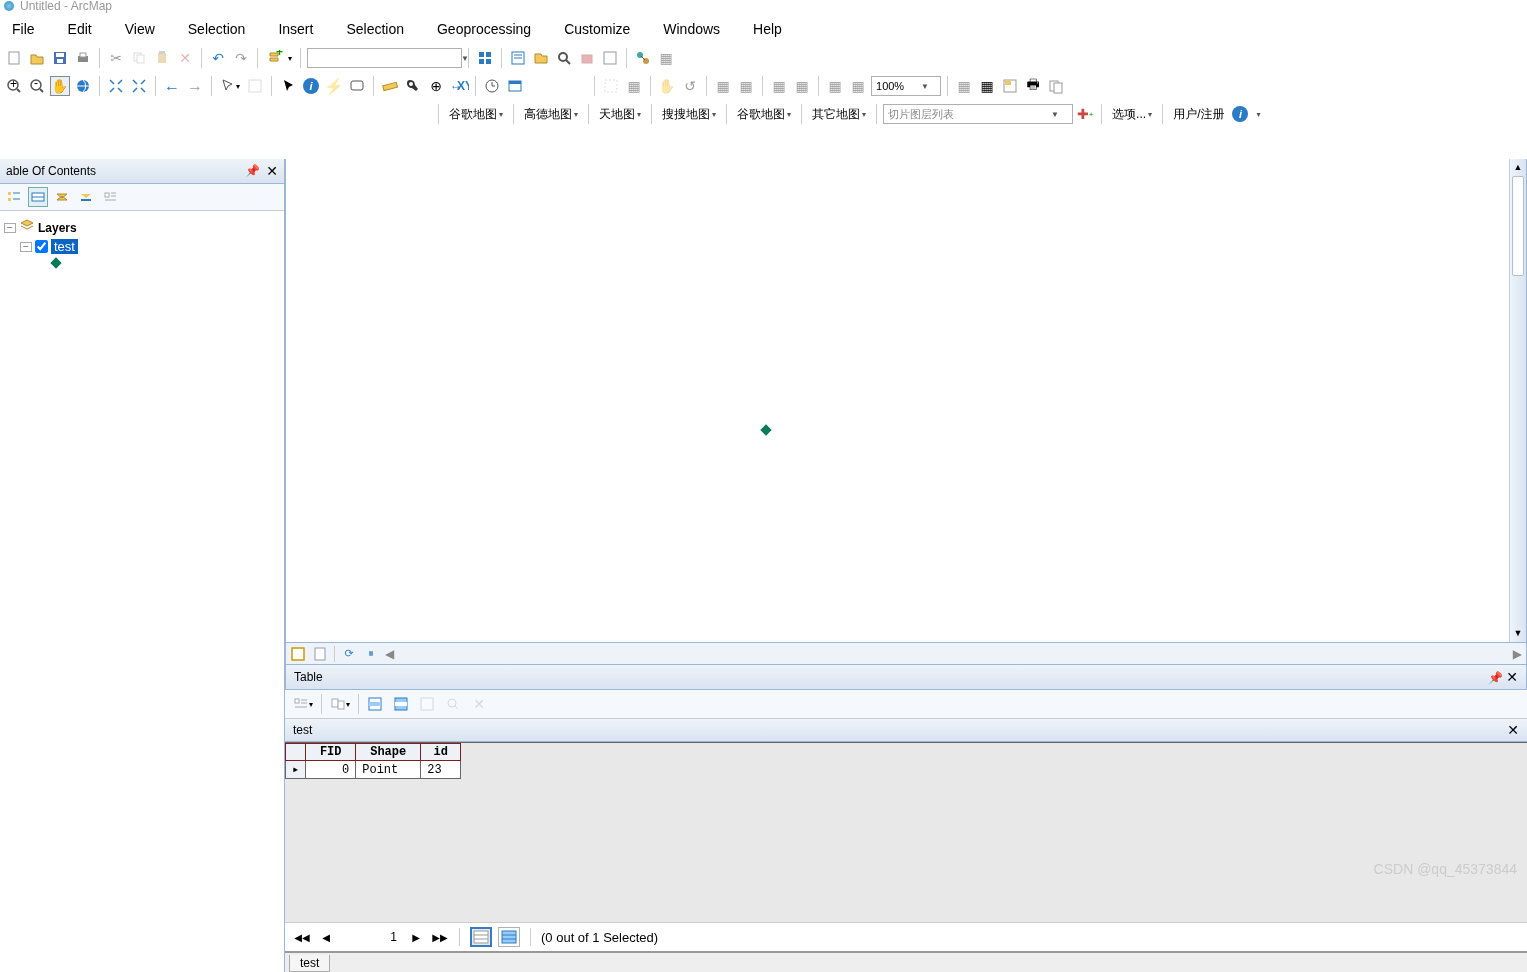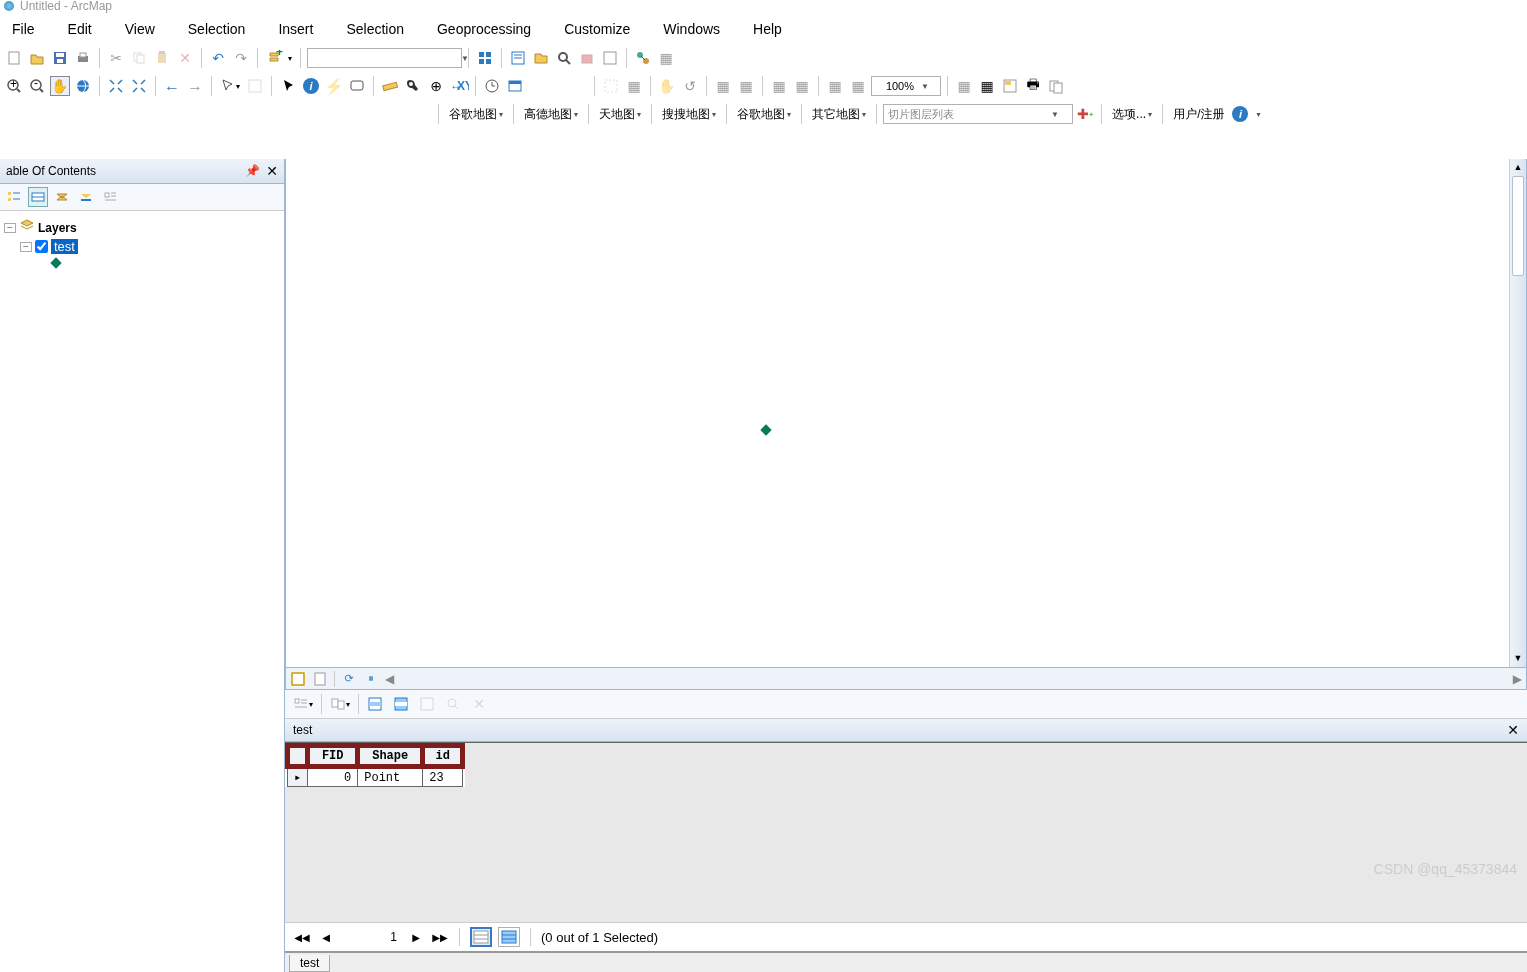--- a/index.html
+++ b/index.html
@@ -49,21 +49,21 @@
 .ss-sep { width:1px; height:16px; background:#ccc;}
 .ss-scroll-left { color:#888; font-size:12px;}
 .ss-scroll-right { margin-left:auto; color:#888; font-size:12px;}
 .table-panel { display:flex; flex-direction:column;}
 .table-header-bar { background: linear-gradient(#eef3f9,#d9e4f1); border:1px solid #9bb7d4; border-top:none; padding: 4px 8px; display:flex; align-items:center; justify-content:space-between; font-size:14px;}
 .table-toolbar { display:flex; padding:4px 6px; gap:6px; border-bottom:1px solid #ccc; background:#f5f8fc; align-items:center;}
 .table-toolbar .tsep { width:1px; height:20px; background:#ccc;}
 .tab-name-bar { background: linear-gradient(#eef3f9,#d9e4f1); border-bottom:1px solid #9bb7d4; padding: 3px 8px; display:flex; align-items:center; justify-content:space-between; font-size:13px;}
 .table-grid { flex:1; background:#e8e8e8; min-height:180px; position:relative; border-top:1px solid #666;}
 table.attr { border-collapse:collapse; background:#fff; margin:0;}
-table.attr th { border:5px solid #7f1d1d; padding:1px 6px; font-weight:bold; font-family: "Courier New", monospace; font-size:12px; background:#eef1f5; text-align:center;}
+table.attr th { border:1px solid #7f1d1d; padding:1px 6px; font-weight:bold; font-family: "Courier New", monospace; font-size:12px; background:#eef1f5; text-align:center;}
 table.attr td { border:1px solid #666; padding:1px 6px; font-family:"Courier New", monospace; font-size:12px; height:16px;}
 table.attr td.rowhead { background:#eef1f5; width:18px;}
 table.attr td.num { text-align:right;}
 table.attr th.rowhead { width:18px;}
 .table-footer { display:flex; align-items:center; padding:4px 8px; gap:6px; border-top:1px solid #ccc; background:#fff;}
 .nav-btn { width:18px; height:18px; display:flex; align-items:center; justify-content:center; font-size:10px;}
 .rec-input { width:60px; border:none; text-align:right; padding:0 4px; outline:1px solid transparent;}
 .view-toggle { width:22px; height:20px; border:1px solid #b0b0b0; display:flex; align-items:center; justify-content:center;}
 .view-toggle.active { border:2px solid #3a7ac4; background:#e0eeff;}
 .tf-sep { width:1px; height:18px; background:#ccc; margin:0 4px;}
@@ -312,21 +312,21 @@
   <div class="sep"></div>
   <div class="tb-btn disabled">▦</div>
   <div class="tb-btn disabled">▦</div>
   <div class="sep"></div>
   <div class="tb-btn disabled">▦</div>
   <div class="tb-btn disabled">▦</div>
   <div class="sep"></div>
   <div class="tb-btn disabled">▦</div>
   <div class="tb-btn disabled">▦</div>
   <div class="combo" style="width:70px;">
-    <input style="width: 46px; text-align: right;" value="100%">
+    <input style="width: 46px;" value="100%">
     <span class="arrow">▼</span>
   </div>
   <div class="sep"></div>
   <div class="tb-btn disabled">▦</div>
   <div class="tb-btn">▦</div>
   <div class="tb-btn">
       <svg class="icon">
         <rect x="2" y="2" width="12" height="12" fill="#fff" stroke="#999"></rect>
         <rect x="3" y="3" width="6" height="4" fill="#f3c95b"></rect>
       </svg>
@@ -481,20 +481,27 @@
           </svg>
         </div>
       <div class="ss-sep"></div>
       <div class="ss-btn" style="color:#2a7ac4;">⟳</div>
       <div class="ss-btn" style="color:#2a7ac4;">⏸</div>
       <div class="ss-scroll-left">◀</div>
       <div class="ss-scroll-right">▶</div>
     </div>
 
     <div class="table-panel">
+      <div class="table-header-bar">
+        <span>Table</span>
+        <span class="tools">
+          <span class="pin">📌</span>
+          <span class="close-x">✕</span>
+        </span>
+      </div>
       <div class="table-toolbar">
         <div class="tb-btn wide">
             <svg class="icon">
               <rect x="2" y="3" width="4" height="4" fill="#fff" stroke="#aaa"></rect>
               <line x1="8" y1="4" x2="14" y2="4" stroke="#aaa"></line>
               <line x1="8" y1="7" x2="14" y2="7" stroke="#aaa"></line>
               <line x1="2" y1="11" x2="14" y2="11" stroke="#aaa"></line>
             </svg>
             <span style="font-size:8px">▾</span>
           </div>

